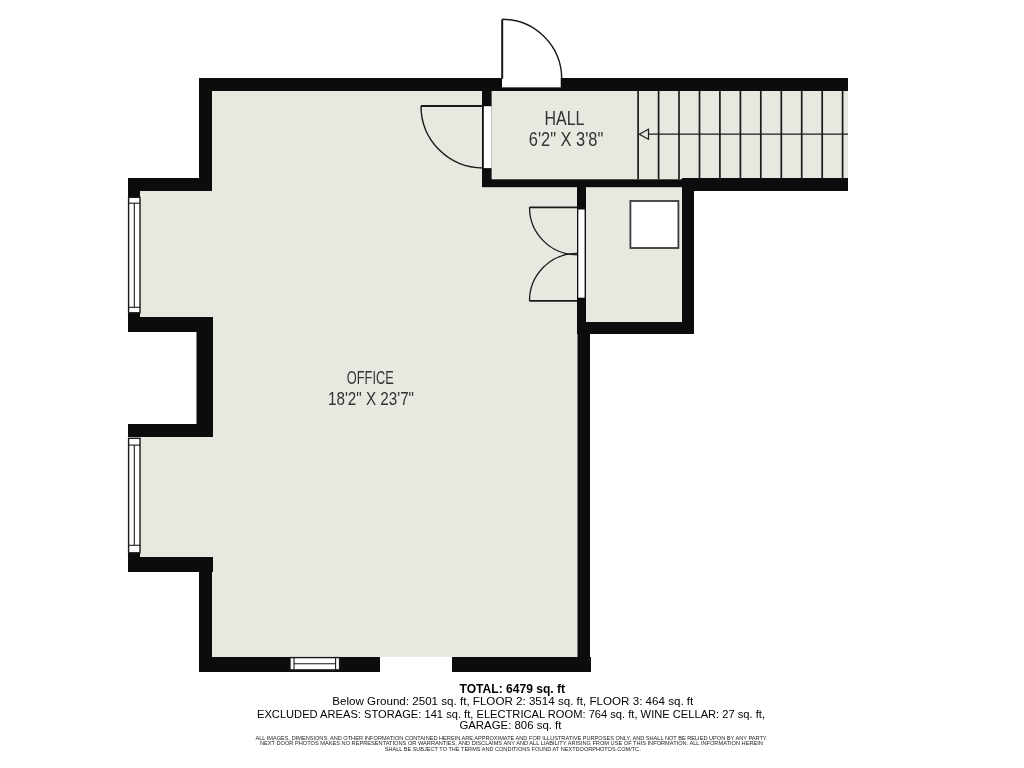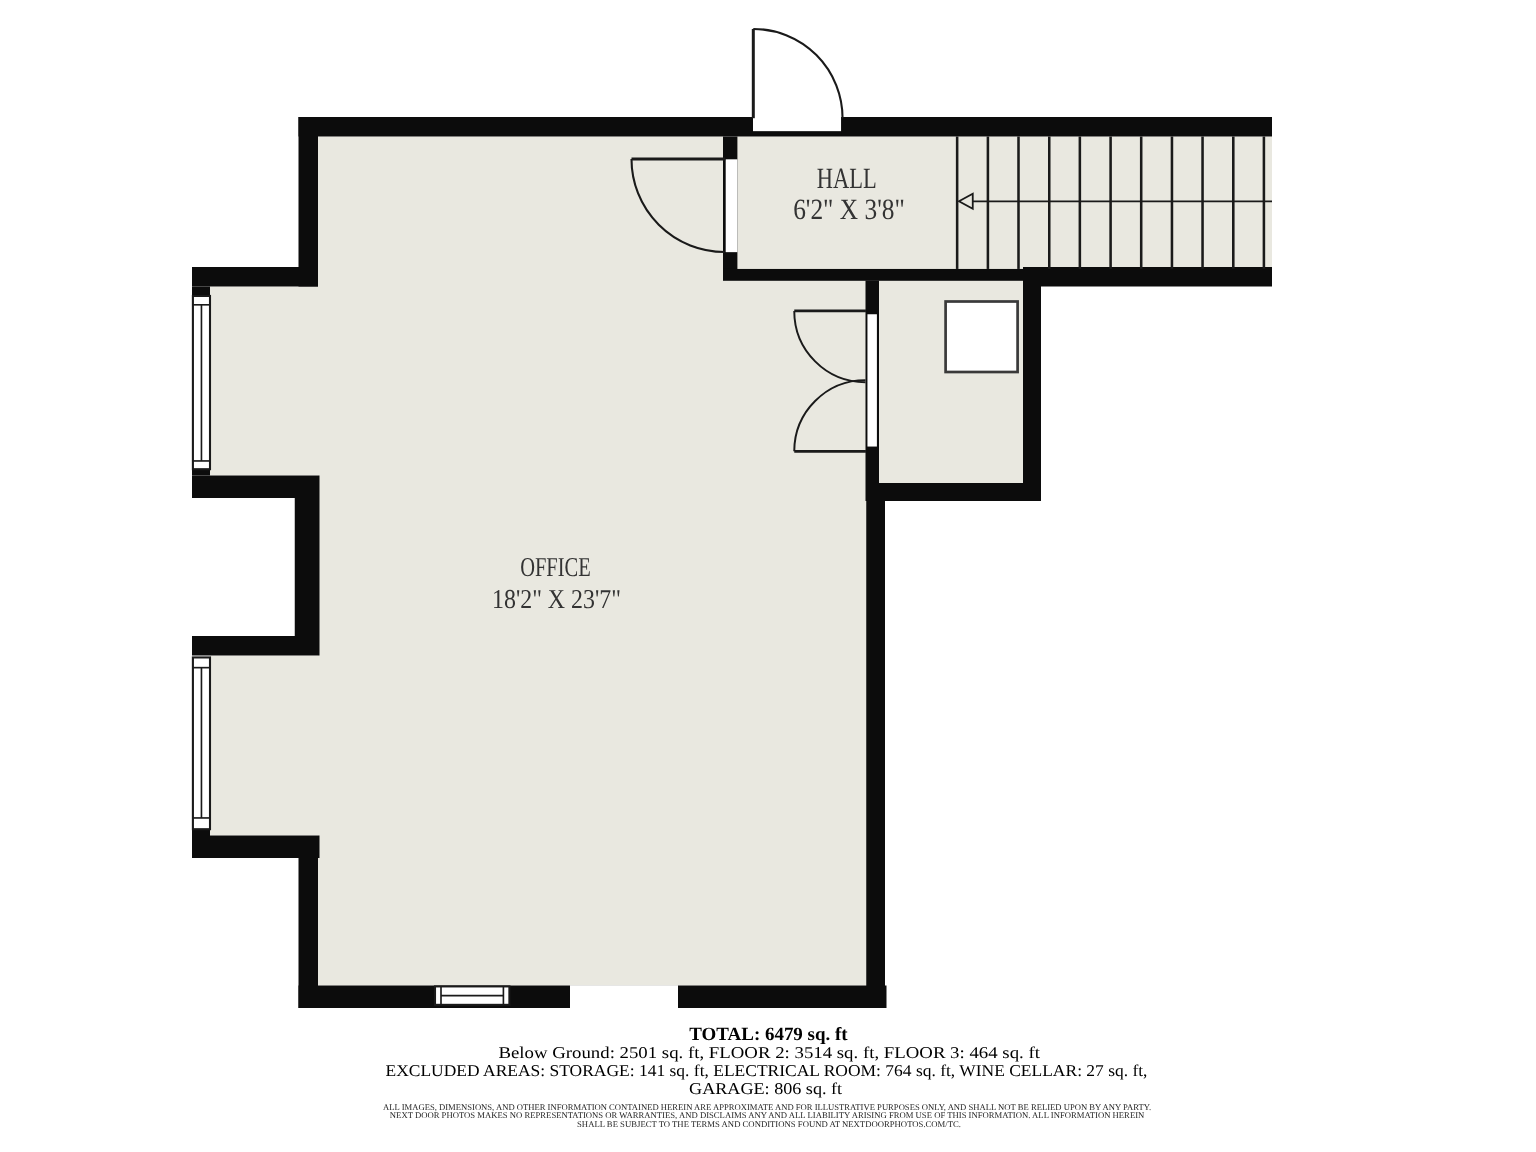--- a/index.html
+++ b/index.html
@@ -1,17 +1,17 @@
 <!DOCTYPE html>
 <html><head>
 <meta charset="utf-8">
 <style>
   html,body{margin:0;padding:0;background:#ffffff;}
   .page{position:relative;width:848px;height:768px;background:#737373;overflow:hidden;
-        font-family:Liberation Serif, serif;}
+        font-family:Liberation Sans, sans-serif;}
   svg{position:absolute;left:0;top:0;}
 </style>
 </head>
 <body>
 <div class="page">
 <svg width="1024" height="768" viewBox="0 0 1024 768">
 
   <rect x="0" y="0" width="1024" height="768" fill="#ffffff"></rect>
 
   <path d="M212,91 L482,91 L482,187 L578,187 L578,657 L212,657 Z" fill="#e9e8e0"></path>

